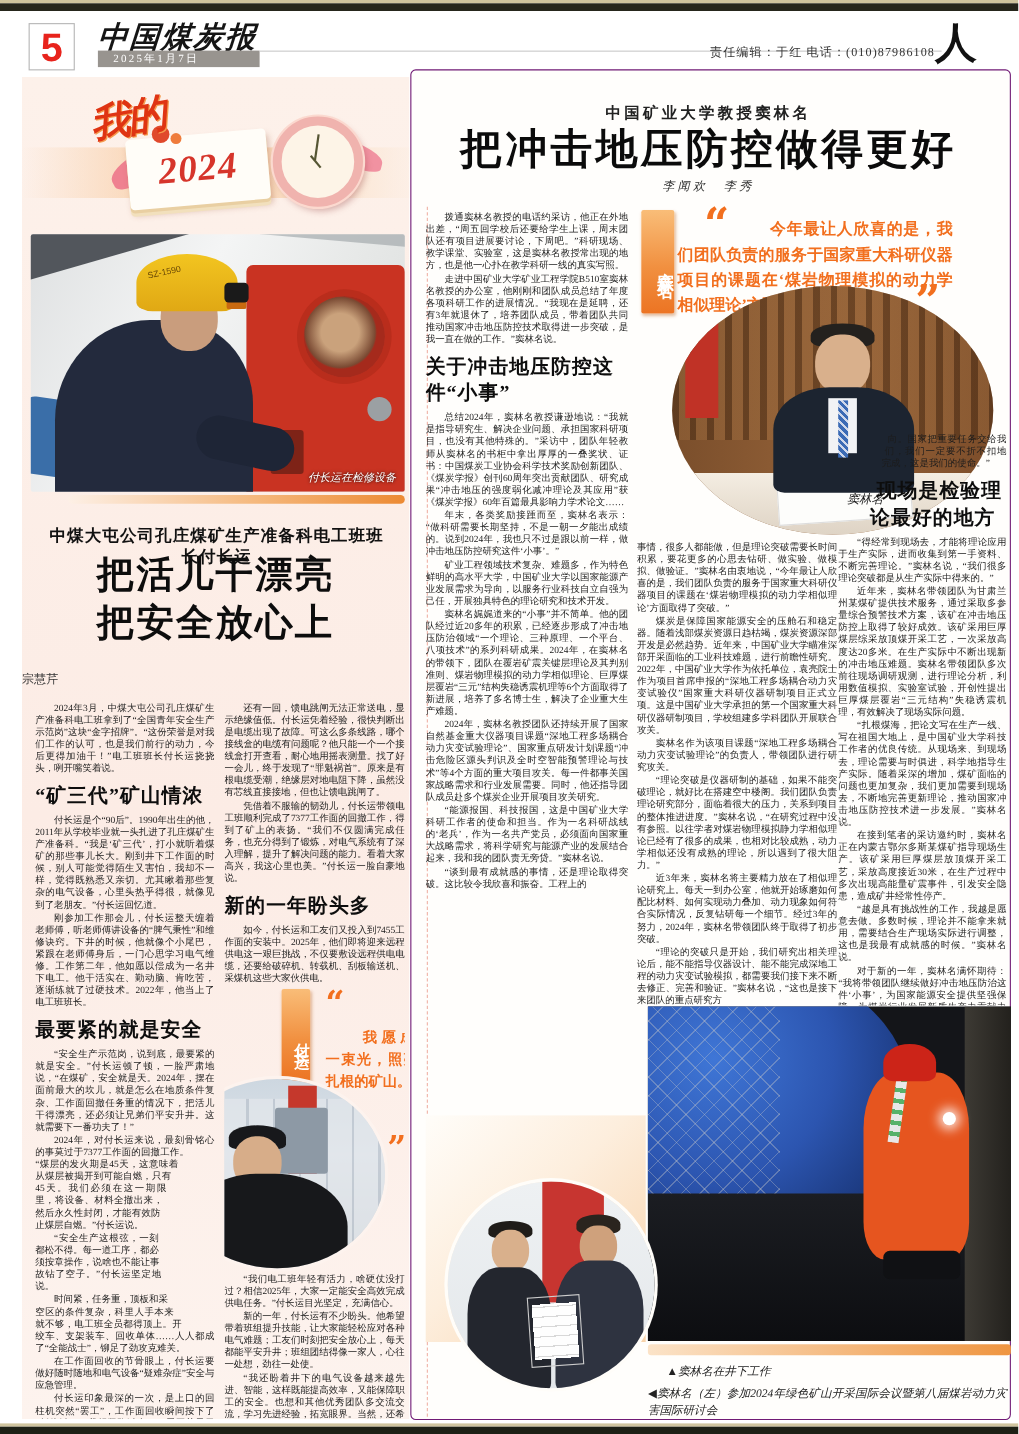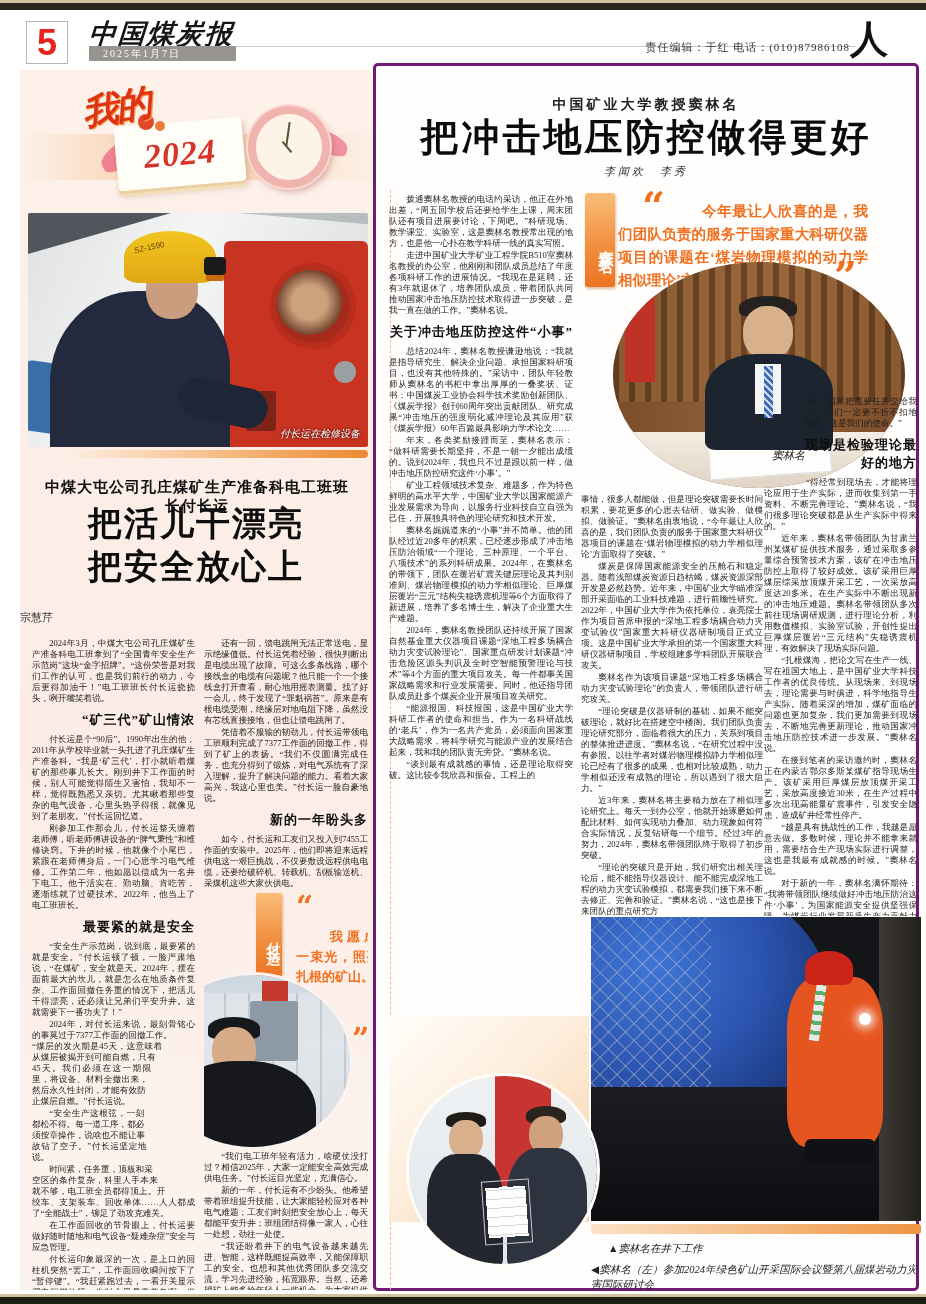--- a/index.html
+++ b/index.html
@@ -69,21 +69,21 @@
   .lkicker{left:18px;top:408px;width:318px;text-align:center;font-size:15px;font-weight:bold;letter-spacing:1px;color:#111;}
   .ltitle{left:0;top:432px;width:352px;text-align:center;font-size:34px;font-weight:900;line-height:43px;color:#0d0d0d;letter-spacing:2px;}
   .lauthor{left:0;top:540px;width:352px;text-align:left;font-size:11px;color:#333;}
 
   .lcol1{left:12px;top:568px;width:163px;height:652px;overflow:hidden;}
   .lcol2{left:184px;top:568px;width:164px;height:652px;overflow:hidden;}
 
   
   .bp{font-size:8.6px;line-height:11px;text-align:justify;text-indent:2em;margin:0 0 1px 0;color:#1c1c1c;}
   .noind{text-indent:0;}
-  .bh{font-size:13px;font-weight:bold;text-align:right;margin:7px 0 5px 0;color:#0d0d0d;letter-spacing:1px;}
+  .bh{font-size:18px;font-weight:bold;text-align:left;margin:7px 0 5px 0;color:#0d0d0d;letter-spacing:1px;}
   .wrap-left-circle{float:right;width:58px;height:178px;margin-right:-3px;
                     shape-outside:ellipse(92% 48% at 100% 55%);}
   .wrap-prof-circle{float:left;width:48px;height:90px;margin-left:-3px;
                     shape-outside:polygon(0 0,100% 0,50% 100%,0 100%);}
 
   
   .lfig{position:relative;height:258px;margin-top:4px;}
   .nameplate{background:linear-gradient(180deg,#f9bd78 0%,#f19040 55%,#ec7423 100%);color:#fff;
              font-weight:bold;writing-mode:vertical-rl;text-orientation:upright;text-align:center;
              letter-spacing:5px;border-radius:2px;box-shadow:1px 2px 3px rgba(180,90,20,.4);}
@@ -96,21 +96,21 @@
              background:linear-gradient(180deg,#cdd7e0 0%,#dfe4ea 40%,#c9cdd2 100%);box-shadow:0 0 0 3px #fdf3ee;}
   .fc-building{position:absolute;left:0;top:18px;width:100%;height:100%;
     background:repeating-linear-gradient(90deg,#e3e7ec 0 22px,#b9c2cc 22px 24px),repeating-linear-gradient(0deg,#e3e7ec 0 16px,#c4ccd5 16px 18px);opacity:.7;}
   .fc-banner{position:absolute;left:108px;top:6px;width:26px;height:80px;background:#c5382c;}
   .fc-tower{position:absolute;left:96px;top:26px;width:48px;height:60px;background:#8d99a5;border-radius:3px;}
   .fc-body{position:absolute;left:12px;top:86px;width:150px;height:110px;background:#17181b;border-radius:46% 44% 10% 10%;}
   .fc-face{position:absolute;left:58px;top:52px;width:44px;height:48px;background:#d7ad89;border-radius:46%;}
   .fc-hair{position:absolute;left:54px;top:42px;width:52px;height:22px;background:#17181b;border-radius:50% 50% 20% 20%;}
 
   
-  .red-box{left:373px;top:63px;width:546px;height:1228px;background:#fffefc;border:3px solid #701a75;
+  .red-box{left:373px;top:63px;width:546px;height:1228px;background:#fffefc;border:1px solid #701a75;
            border-radius:5px;box-sizing:border-box;}
   .rb-dash{left:14px;top:124px;height:1100px;border-left:1px dashed #f0b2a6;width:0;}
   .rkicker{left:0;top:30px;width:540px;text-align:center;font-size:14px;letter-spacing:3px;color:#222;font-weight:bold;}
   .rtitle{left:0;top:46px;width:540px;text-align:center;font-size:38px;font-weight:900;letter-spacing:3px;color:#0b0b0b;}
   .rauthors{left:0;top:98px;width:540px;text-align:center;font-size:11px;font-style:italic;color:#333;letter-spacing:3px;}
 
   .rcol1{left:13px;top:128px;width:184px;height:820px;overflow:hidden;}
   .rcol2{left:205px;top:428px;width:182px;height:424px;overflow:hidden;}
   .rcol3{left:388px;top:330px;width:153px;height:520px;overflow:hidden;}
 

